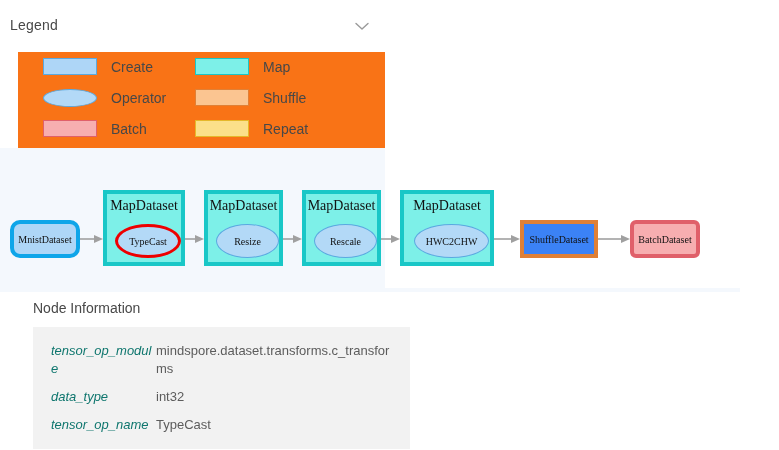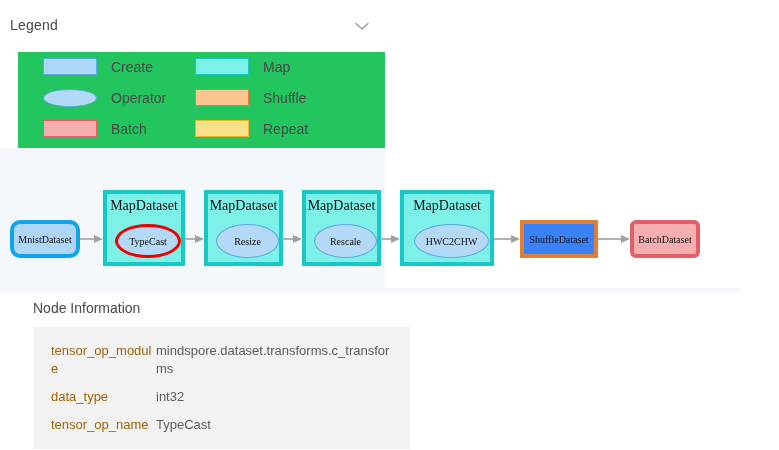--- a/index.html
+++ b/index.html
@@ -50,21 +50,21 @@
     cursor: pointer;
   }
   #legend-collapse svg { display: block; }
 
   #legend-body {
     position: absolute;
     left: 18px;
     top: 52px;
     width: 367px;
     height: 96px;
-    background: #22c55e;
+    background: #f97316;
   }
   .legend-grid {
     position: absolute;
     left: 0;
     top: 0;
     width: 367px;
     height: 96px;
   }
   .legend-item {
     position: absolute;
@@ -215,23 +215,24 @@
   }
   .info-row {
     display: flex;
     align-items: flex-start;
     padding: 5px 0 5px 18px;
   }
   .info-key {
     width: 105px;
     min-width: 105px;
     font-size: 13px;
-    color: #a16207;
+    color: #0f766e;
     line-height: 18px;
     word-break: break-all;
+    font-style: italic;
   }
   .info-val {
     flex: 1;
     padding-right: 12px;
     font-size: 13px;
     color: #5c5c5c;
     line-height: 18px;
     word-break: break-all;
   }
 </style>

